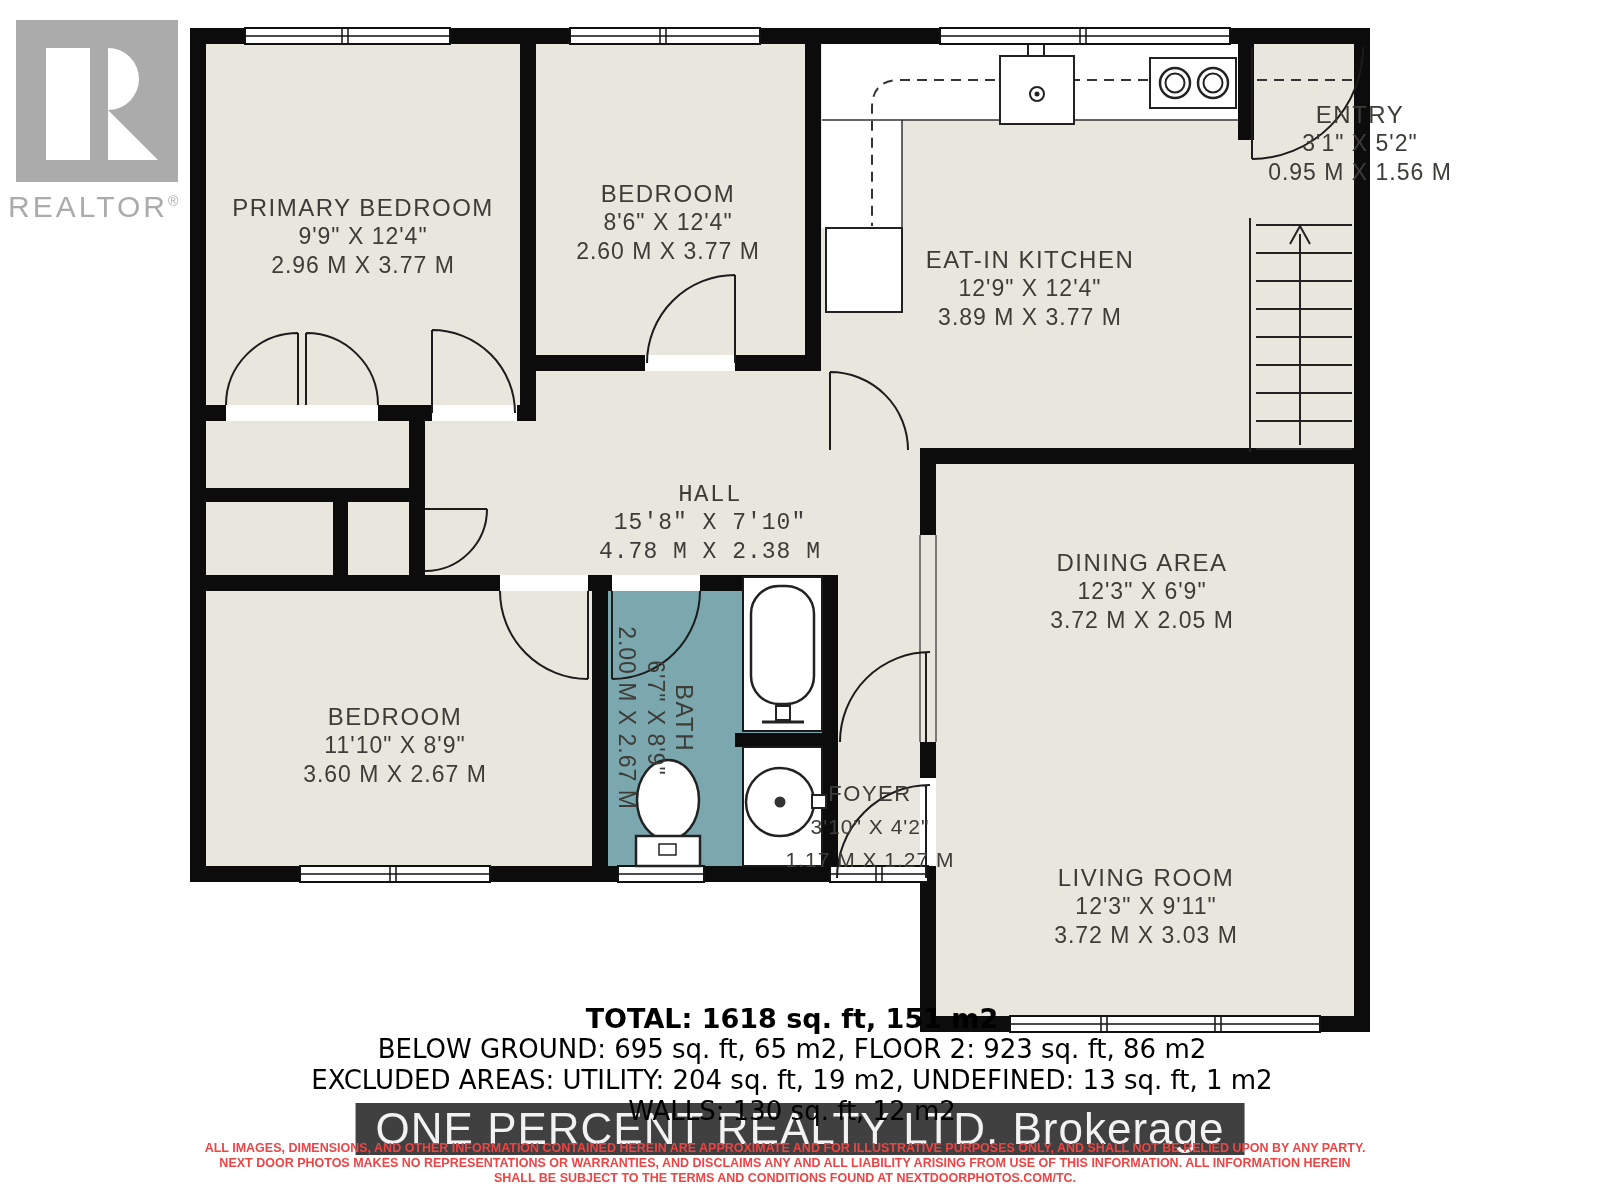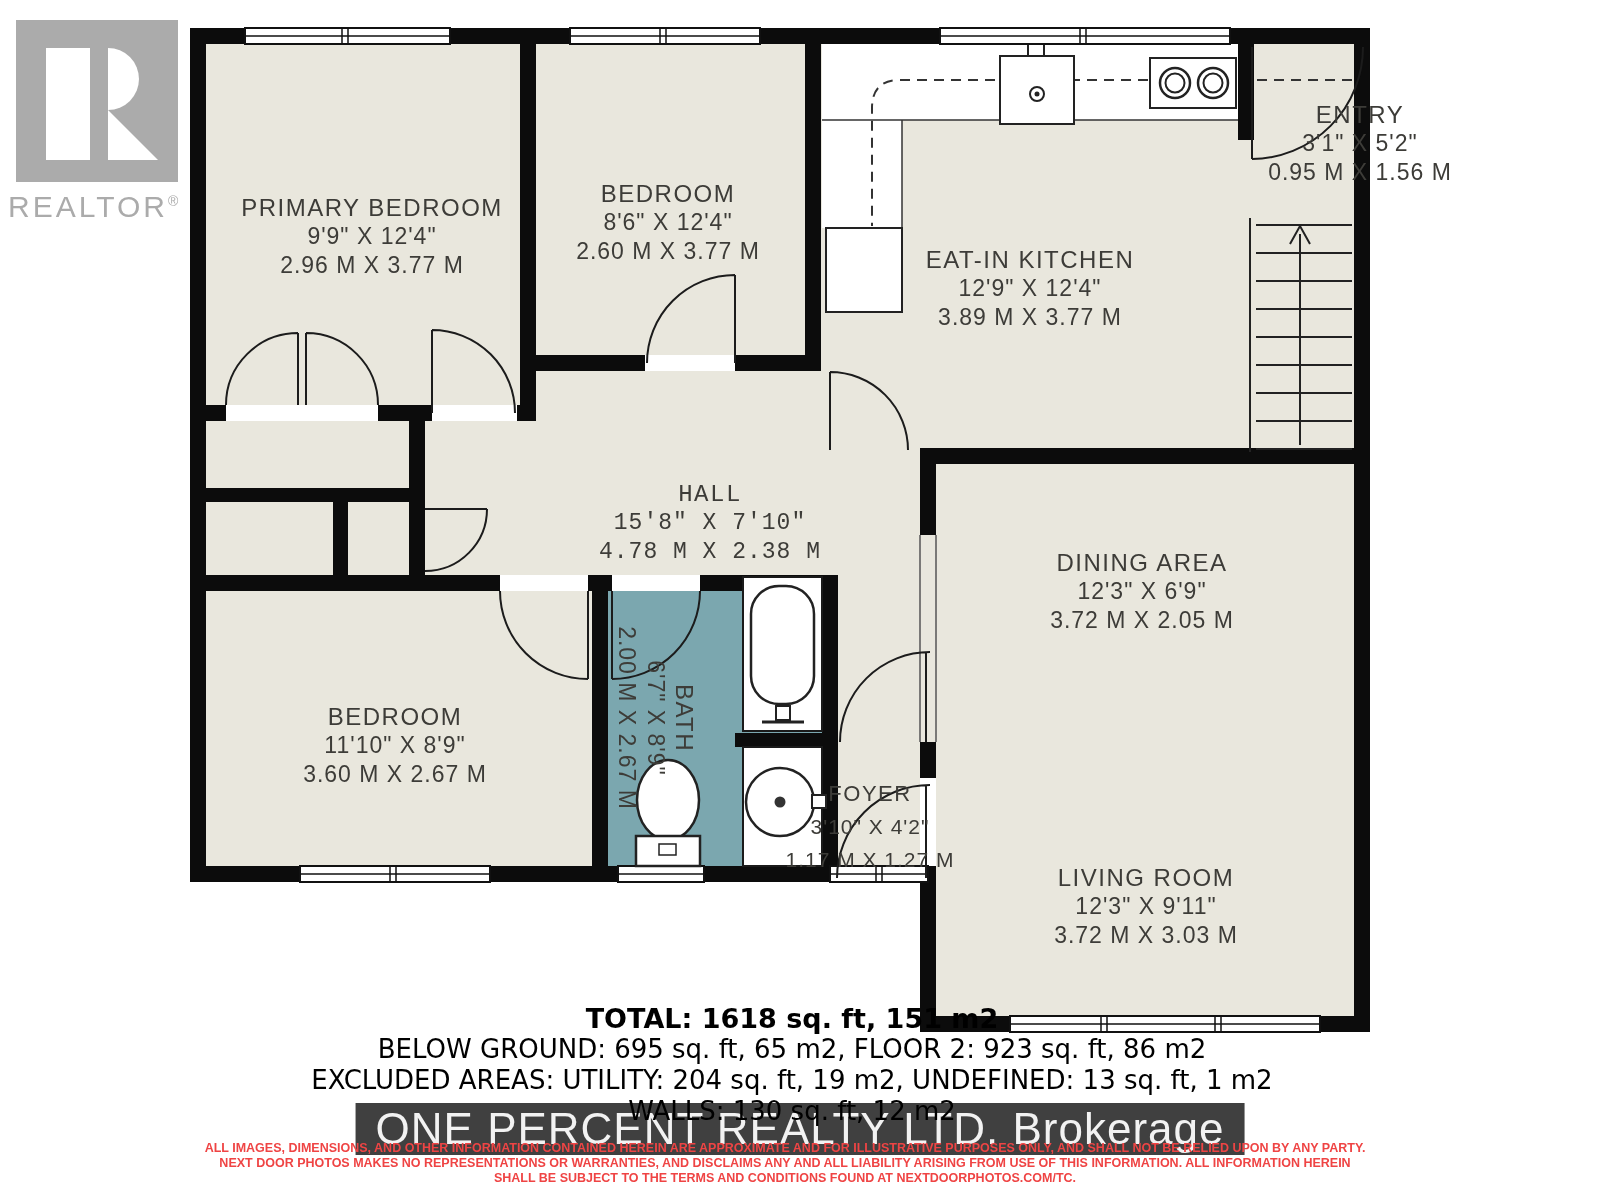--- a/index.html
+++ b/index.html
@@ -196,21 +196,21 @@
     <rect x="8" y="10" width="162" height="162" fill="#ababab"></rect>
     <rect x="38" y="38" width="44" height="112" fill="#ffffff"></rect>
     <path d="M100,38 A31,31 0 0 1 100,100 Z" fill="#ffffff"></path>
     <path d="M100,100 L150,150 L100,150 Z" fill="#ffffff"></path>
   </svg>
   <div class="logo-text">
     <span>REALTOR</span><sup>®</sup>
   </div>
 </div>
 
-<div class="room-label" style="left:363px; top:236px;margin-left:9px;">
+<div class="room-label" style="left:363px; top:236px;">
   <div class="room-name">PRIMARY BEDROOM</div>
   <div class="room-dim">9'9" X 12'4"</div>
   <div class="room-dim">2.96 M X 3.77 M</div>
 </div>
 
 <div class="room-label" style="left:668px; top:222px;">
   <div class="room-name">BEDROOM</div>
   <div class="room-dim">8'6" X 12'4"</div>
   <div class="room-dim">2.60 M X 3.77 M</div>
 </div>

